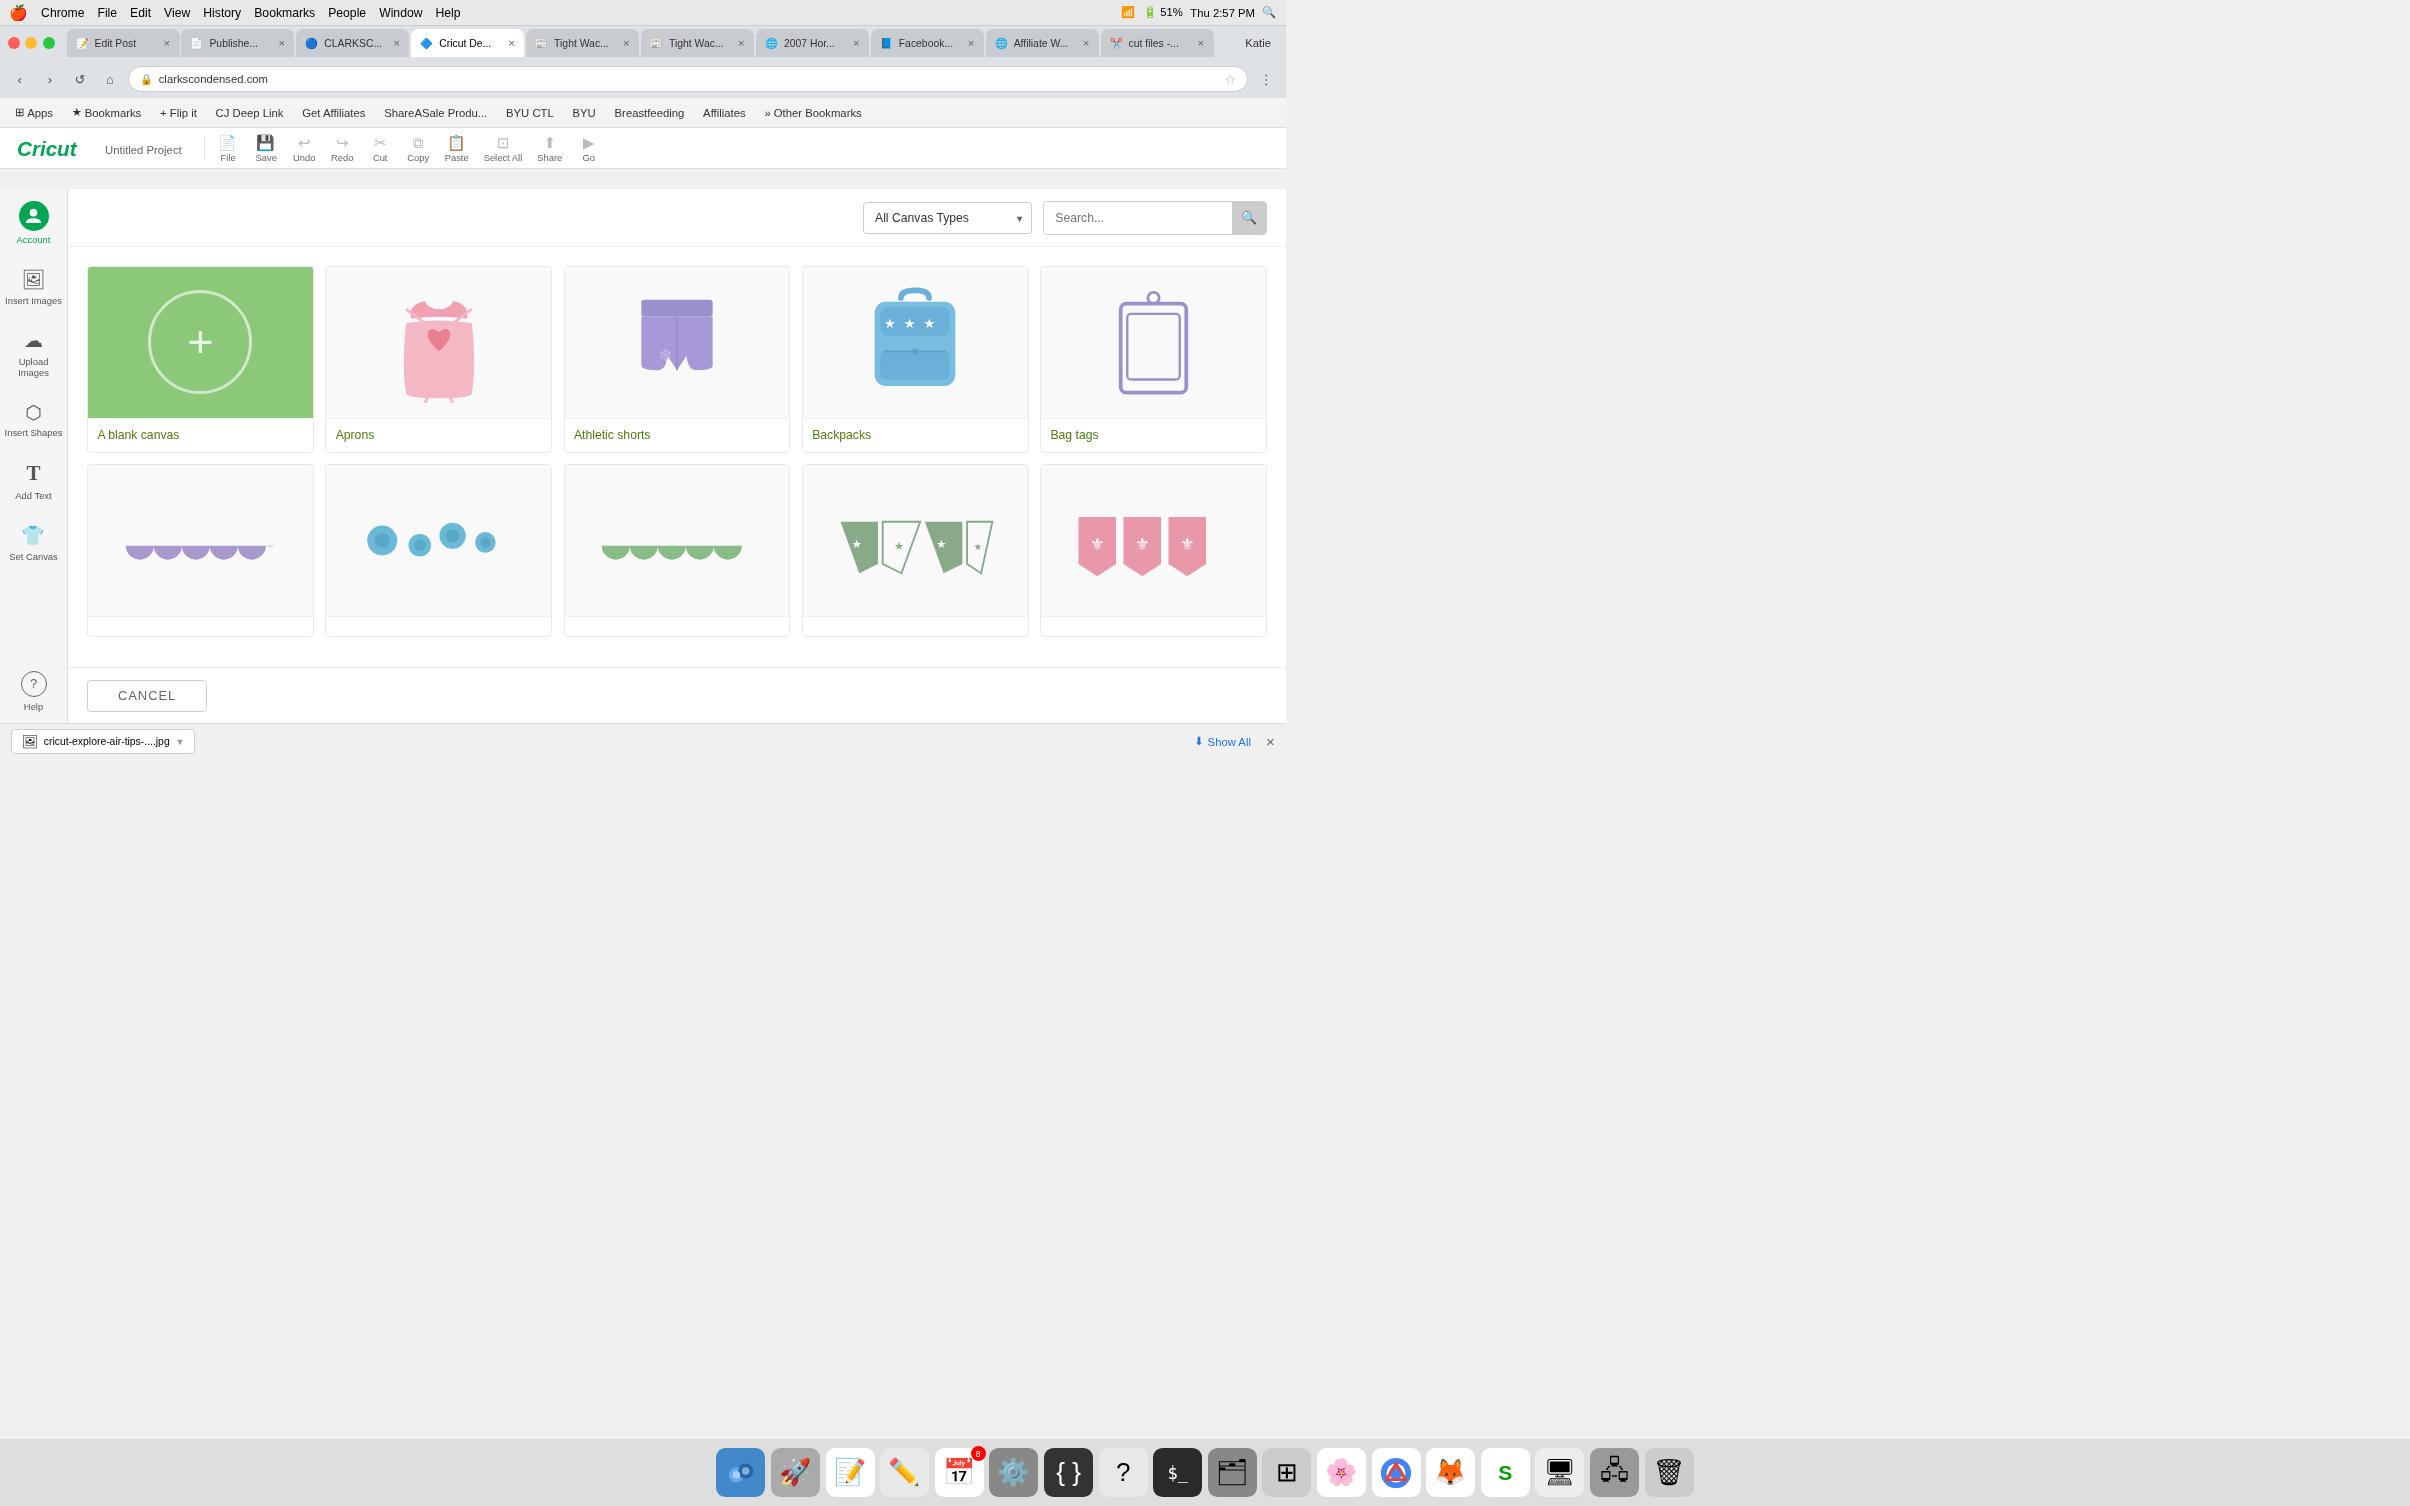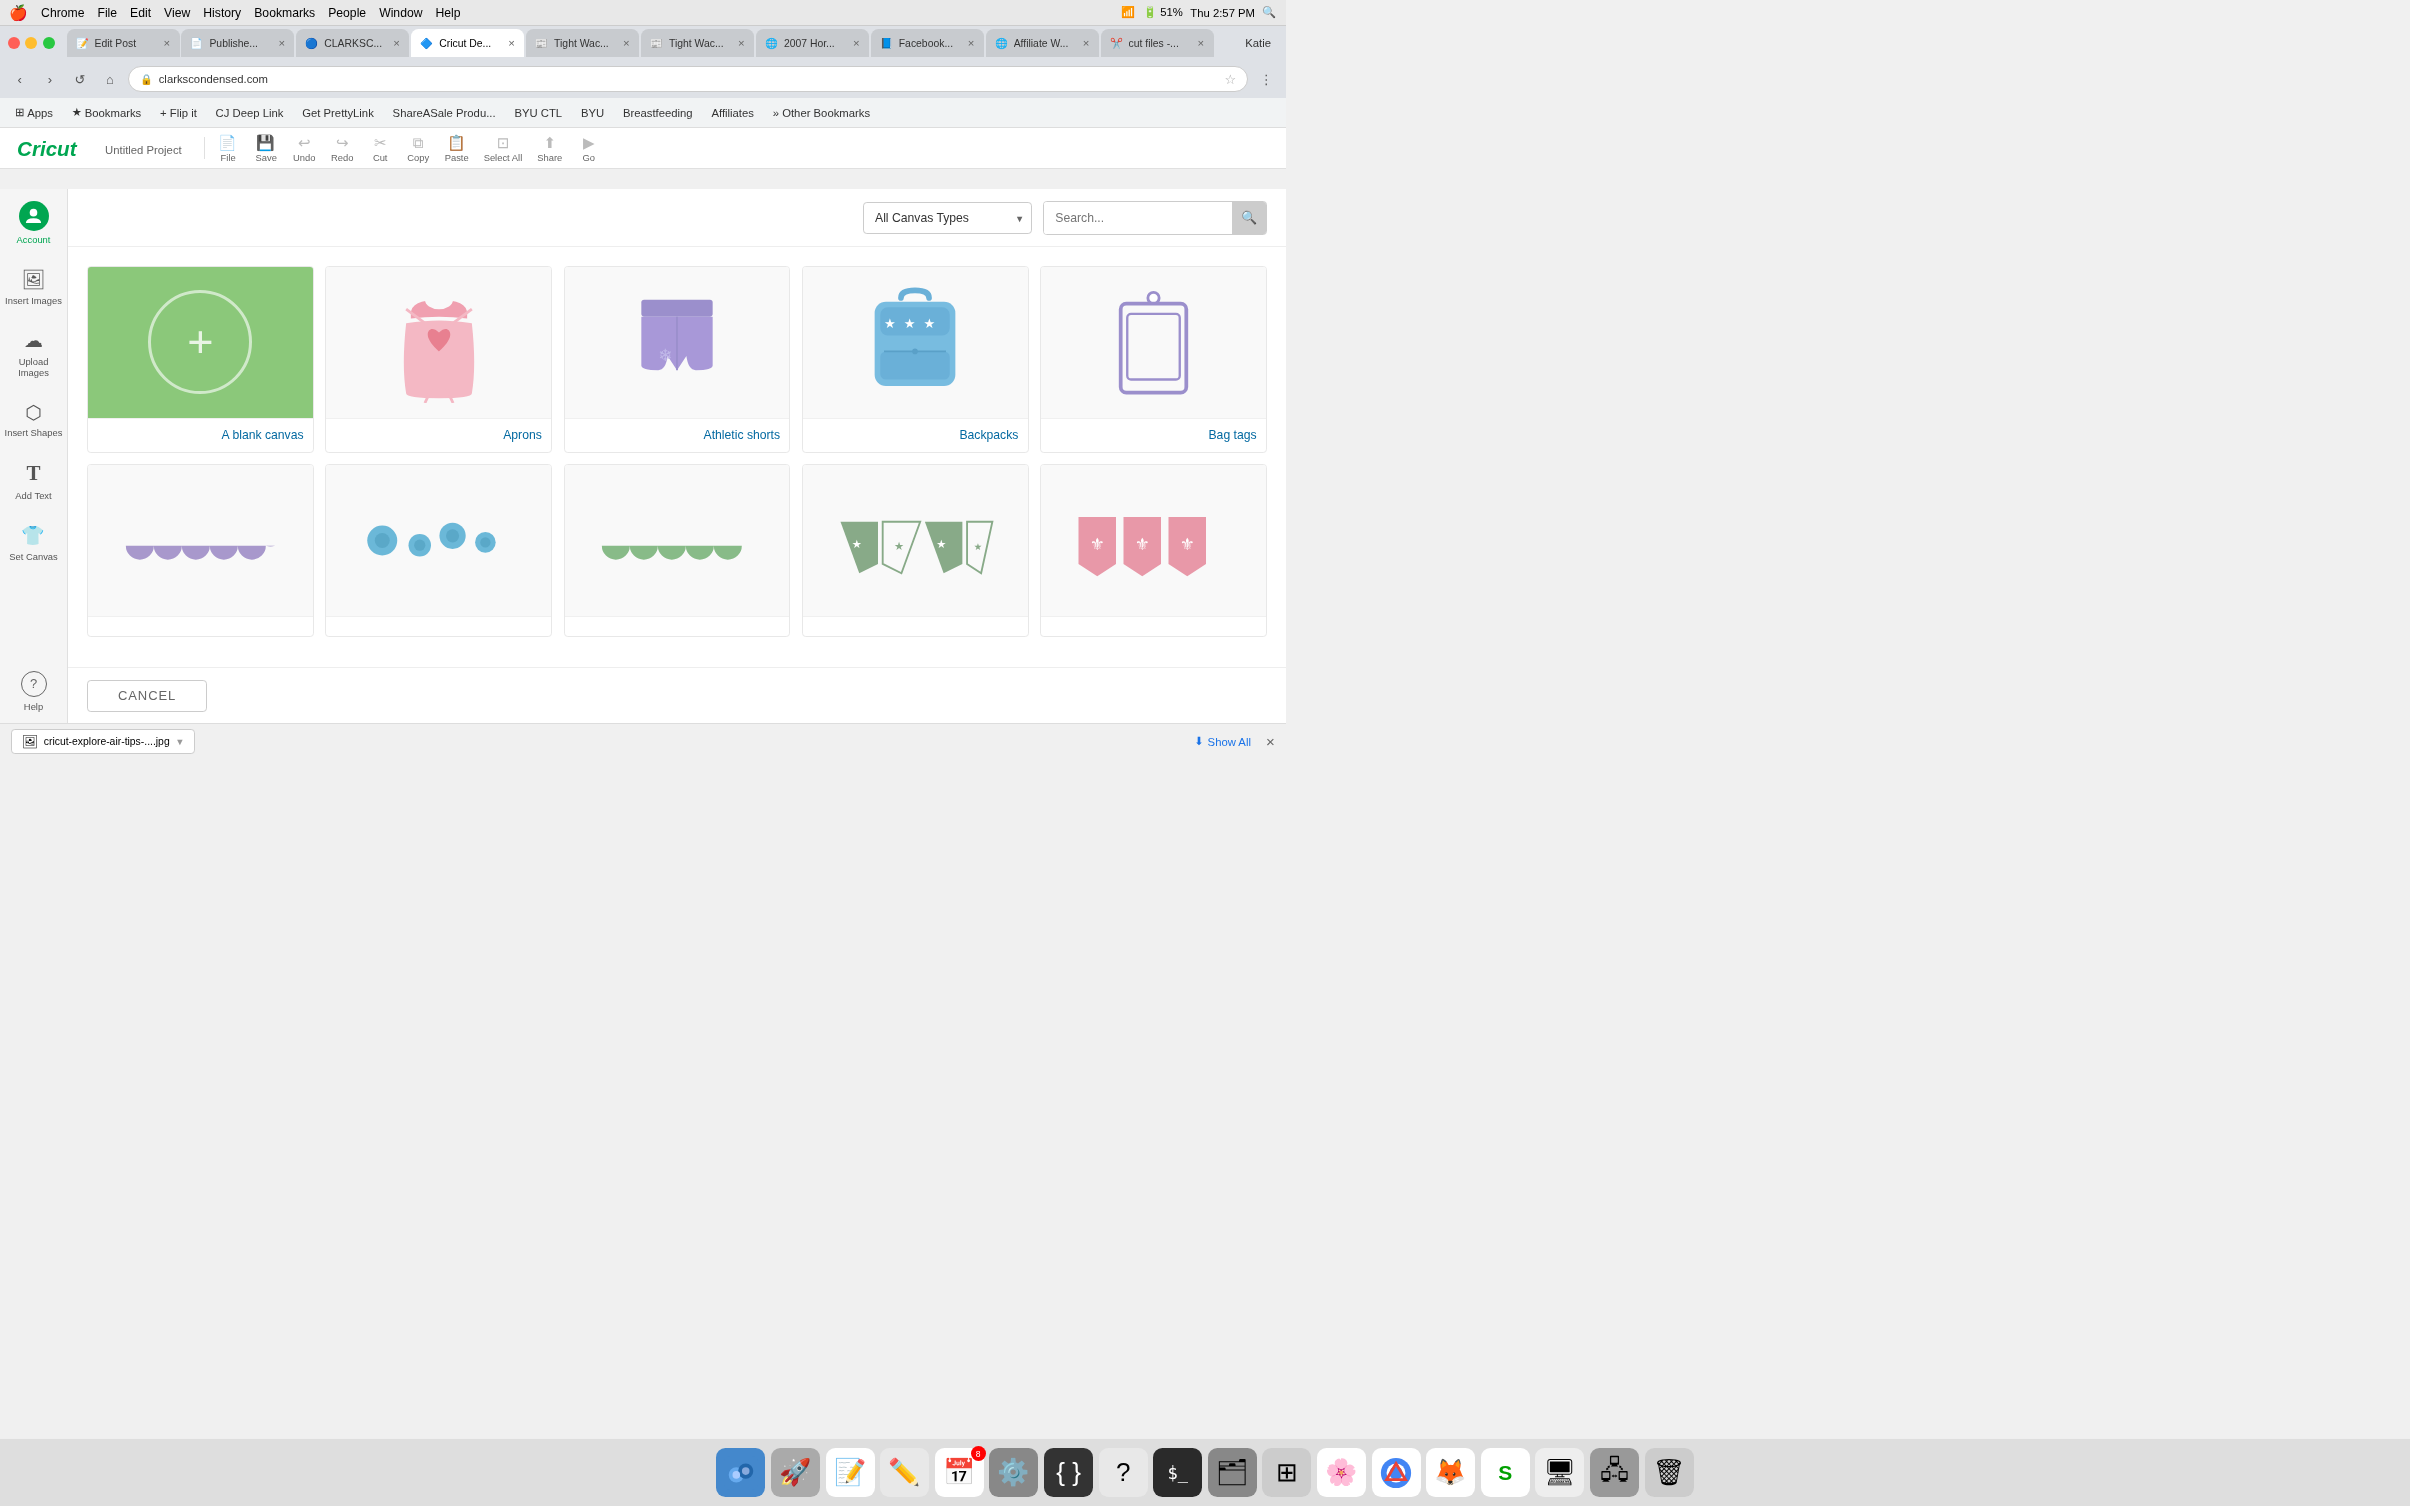--- a/index.html
+++ b/index.html
@@ -161,22 +161,22 @@
     .canvas-item {
       border: 0.9px solid #e8e8e8; border-radius: 3.8px;
       overflow: hidden; cursor: pointer; background: #fff;
     }
     .canvas-thumbnail {
       width: 100%; height: 151px;
       display: flex; align-items: center; justify-content: center;
       overflow: hidden;
     }
     .canvas-label {
-      padding: 9.4px; text-align: right;
-      font-size: 12.2px; color: #0369a1; border-top: 0.9px solid #f0f0f0;
+      padding: 9.4px; text-align: left;
+      font-size: 12.2px; color: #4d7c0f; border-top: 0.9px solid #f0f0f0;
     }
 
     
     .thumb-blank { background: #8bc87a; }
     .thumb-blank-inner {
       width: 104px; height: 104px; border-radius: 50%;
       border: 3.8px solid rgba(255,255,255,0.6);
       display: flex; align-items: center; justify-content: center;
     }
     .thumb-plus { font-size: 45px; color: rgba(255,255,255,0.8); font-weight: 100; }
@@ -363,21 +363,21 @@
     <span class="bm-icon">★</span>
     <span>Bookmarks</span>
   </div>
   <div class="bm-item">
     <span>+ Flip it</span>
   </div>
   <div class="bm-item">
     <span>CJ Deep Link</span>
   </div>
   <div class="bm-item">
-    <span>Get PrettyLink</span>
+    <span>Get Affiliates</span>
   </div>
   <div class="bm-item">
     <span>ShareASale Produ...</span>
   </div>
   <div class="bm-item">
     <span>BYU CTL</span>
   </div>
   <div class="bm-item">
     <span>BYU</span>
   </div>

